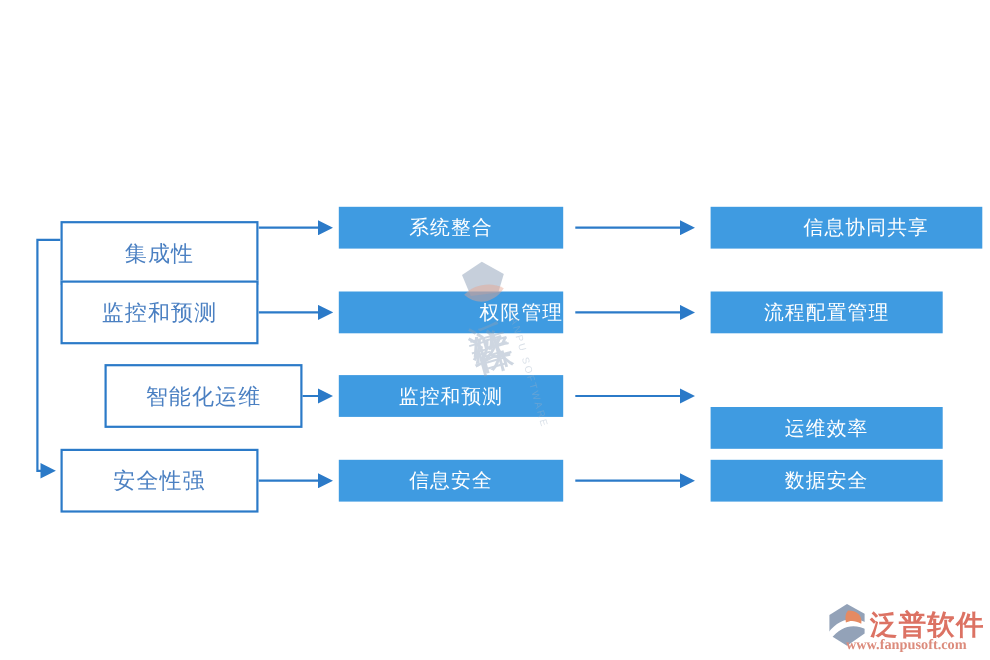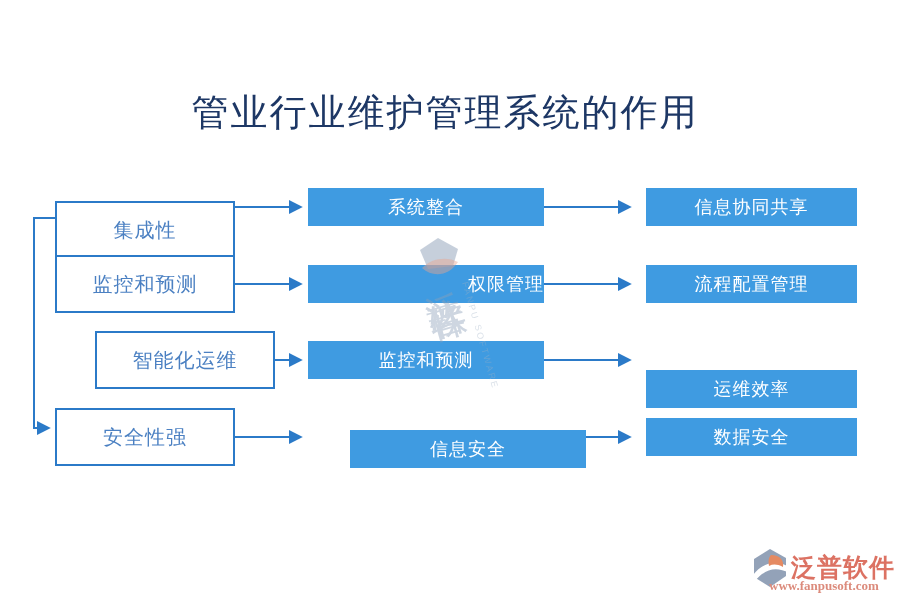--- a/index.html
+++ b/index.html
@@ -16,21 +16,21 @@
   #arrowhead path{fill:var(--line,#2b7ac8);}
 
   
   .feature-box{position:absolute;left:55px;width:180px;height:58px;box-sizing:border-box;
                border:2px solid var(--line,#2b7ac8);background:#fff;
                display:flex;align-items:center;justify-content:center;}
   .feature-box span{color:var(--feature-text,#4b80c2);font-size:20px;letter-spacing:1px;}
   .blue-box{position:absolute;height:38px;background:var(--box-fill,#3f9be1);
             display:flex;align-items:center;justify-content:center;}
   .blue-box span{color:#ffffff;font-size:18px;letter-spacing:1px;}
-  .function-box{left:308px;width:236px;}
+  .function-box{left:308px;width:204px;}
   .benefit-box{left:646px;width:211px;}
 
   
   .watermark{position:absolute;left:0;top:0;width:900px;height:600px;pointer-events:none;}
   .wm-icon{position:absolute;left:413px;top:236px;width:52px;height:46px;}
   .wm-text{position:absolute;left:406px;top:266px;writing-mode:vertical-rl;text-orientation:upright;
            transform:rotate(-16deg);transform-origin:top center;
            font-size:37px;color:#8da0b8;opacity:.42;letter-spacing:4px;}
   .wm-sub{position:absolute;left:460px;top:282px;writing-mode:vertical-rl;
           transform:rotate(-16deg);transform-origin:top center;
@@ -42,21 +42,20 @@
                 letter-spacing:1px;color:var(--brand-red,#dc7263);}
   .footer-url{position:absolute;left:769px;top:578px;width:120px;
               font-family:"Liberation Serif","DejaVu Serif",serif;font-weight:bold;
               font-size:13px;color:var(--brand-red-light,#dc8b7c);}
 </style>
 </head>
 <body>
 
 <div class="canvas">
 
-  <div class="page-title">管业行业维护管理系统的作用</div>
 
   <svg class="connector-layer" id="connector-svg" viewBox="0 0 900 600" xmlns="http://www.w3.org/2000/svg">
     <defs>
       <marker id="arrowhead" viewBox="0 0 10 10" refX="8" refY="5" markerWidth="7" markerHeight="7" orient="auto-start-reverse">
         <path d="M0,0 L10,5 L0,10 z"></path>
       </marker>
     </defs>
   <path d="M235 207 H300" class="connector" marker-end="url(#arrowhead)"></path>
       <path d="M523 207 H629" class="connector" marker-end="url(#arrowhead)"></path>
       <path d="M235 284 H300" class="connector" marker-end="url(#arrowhead)"></path>
@@ -68,21 +67,21 @@
       <path d="M55 218 H34 V428 H48" class="connector" marker-end="url(#arrowhead)"></path>
     </svg>
 
   <div id="diagram-rows">
     <div class="feature-box" style="top: 178px; margin-top: 23px;">
       <span>集成性</span>
     </div>
     <div class="blue-box function-box" style="top: 188px;">
       <span>系统整合</span>
     </div>
-    <div class="blue-box benefit-box" style="top: 188px;">
+    <div class="blue-box benefit-box" style="top: 188px; padding-left: 36px;">
       <span>信息协同共享</span>
     </div>
 
     <div class="feature-box" style="top: 255px;">
       <span>监控和预测</span>
     </div>
     <div class="blue-box function-box" style="top: 265px; justify-content: flex-end;">
       <span>权限管理</span>
     </div>
     <div class="blue-box benefit-box" style="top: 265px;">
@@ -95,21 +94,21 @@
     <div class="blue-box function-box" style="top: 341px;">
       <span>监控和预测</span>
     </div>
     <div class="blue-box benefit-box" style="top: 360px; margin-top: 10px;">
       <span>运维效率</span>
     </div>
 
     <div class="feature-box" style="top: 408px;">
       <span>安全性强</span>
     </div>
-    <div class="blue-box function-box" style="top: 430px; margin-left: 42px;">
+    <div class="blue-box function-box" style="top: 418px;">
       <span>信息安全</span>
     </div>
     <div class="blue-box benefit-box" style="top: 418px;">
       <span>数据安全</span>
     </div>
   </div>
 
   <div class="watermark">
     <svg class="wm-icon" viewBox="0 0 52 46">
       <path d="M25 2 L45 13 L40 30 L15 33 L7 14 Z" fill="#8da0b8" opacity="0.5"></path>

